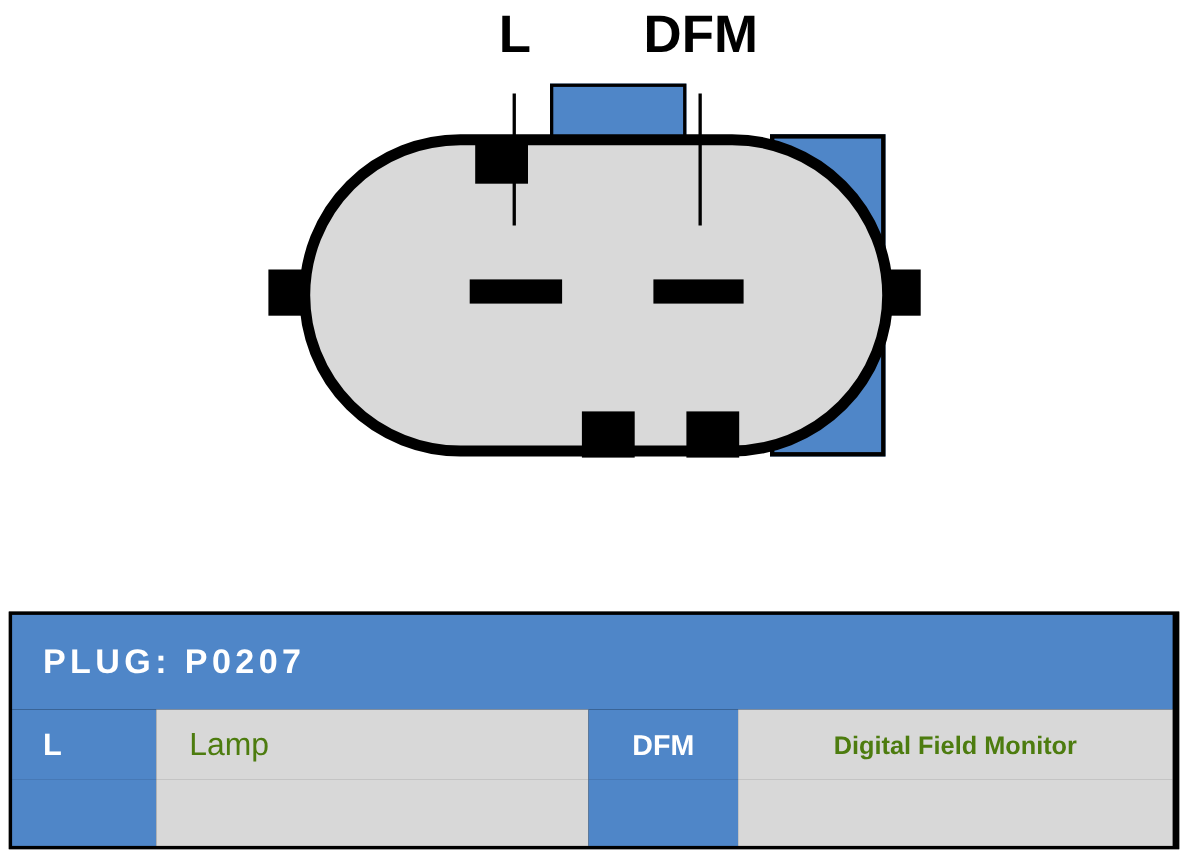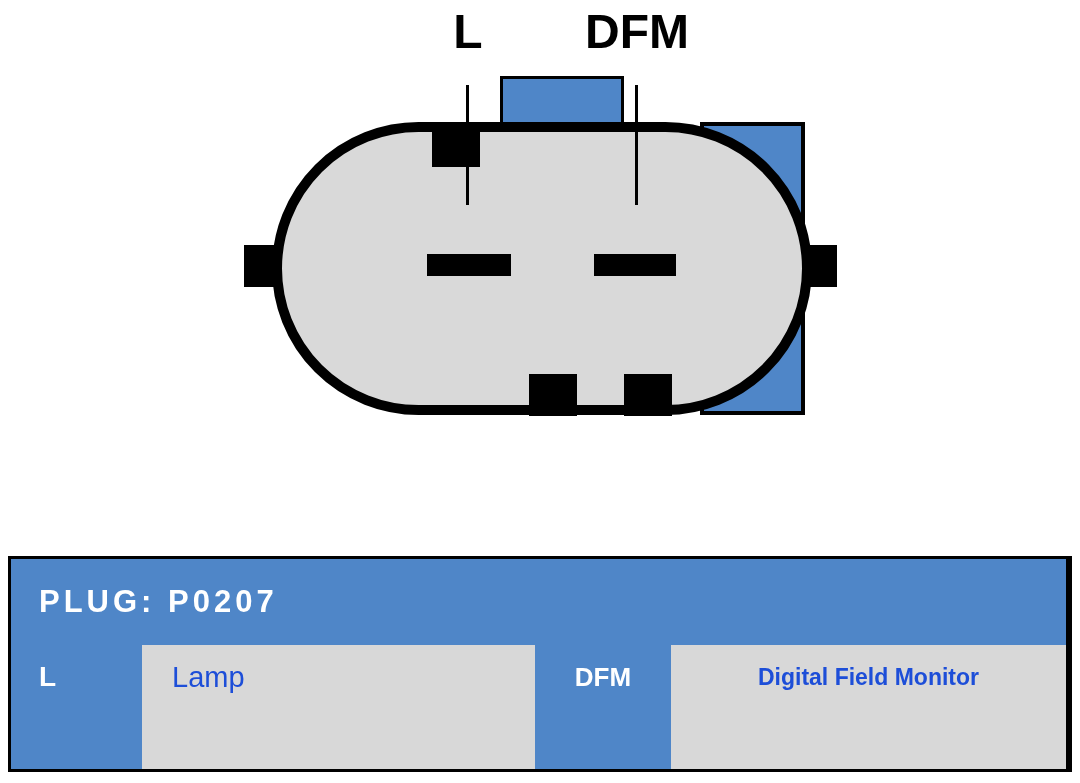--- a/index.html
+++ b/index.html
@@ -64,21 +64,21 @@
   .plug-table{
     position:absolute;left:8px;top:556px;width:1064px;
     background:#000;border:3px solid #000;
     display:grid;
     grid-template-columns:131px 393px 136px 395px;
     grid-template-rows:86px 64px 60px;
     gap:0;
   }
   .cell{display:flex;align-items:center;}
   .cell-blue{background:var(--blue);color:#fff;font-weight:700;}
-  .cell-gray{background:var(--gray);color:#1d4ed8;}
+  .cell-gray{background:var(--gray);color:#4d7c0f;}
   .table-header{
     grid-column:1 / -1;
     padding-left:28px;
     font-size:31px;letter-spacing:4px;
   }
   .code-cell{padding-left:28px;font-size:28px;}
   .code-cell-center{justify-content:center;padding-left:0;font-size:26px;}
   .desc-cell{padding-left:30px;font-size:29px;font-weight:400;}
   .desc-cell-center{justify-content:center;padding-left:0;font-size:23px;font-weight:700;}
 </style>

